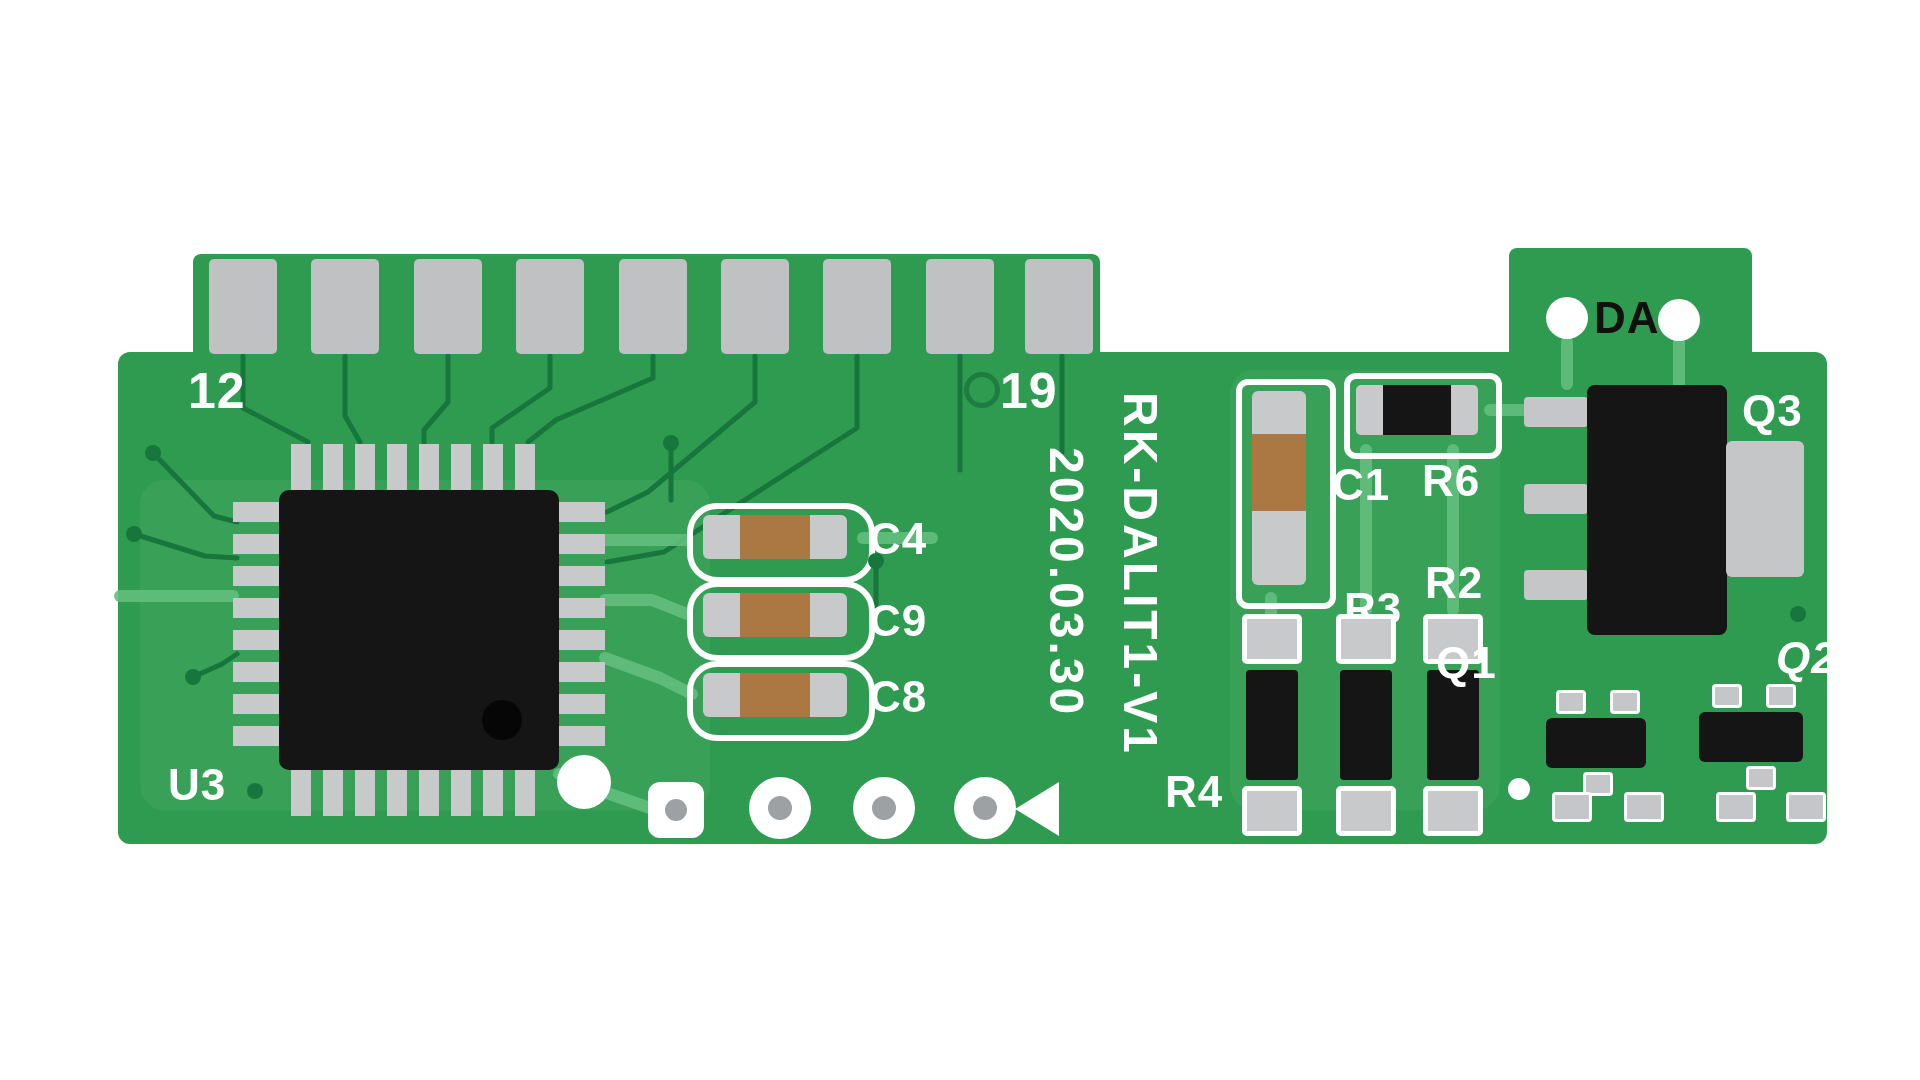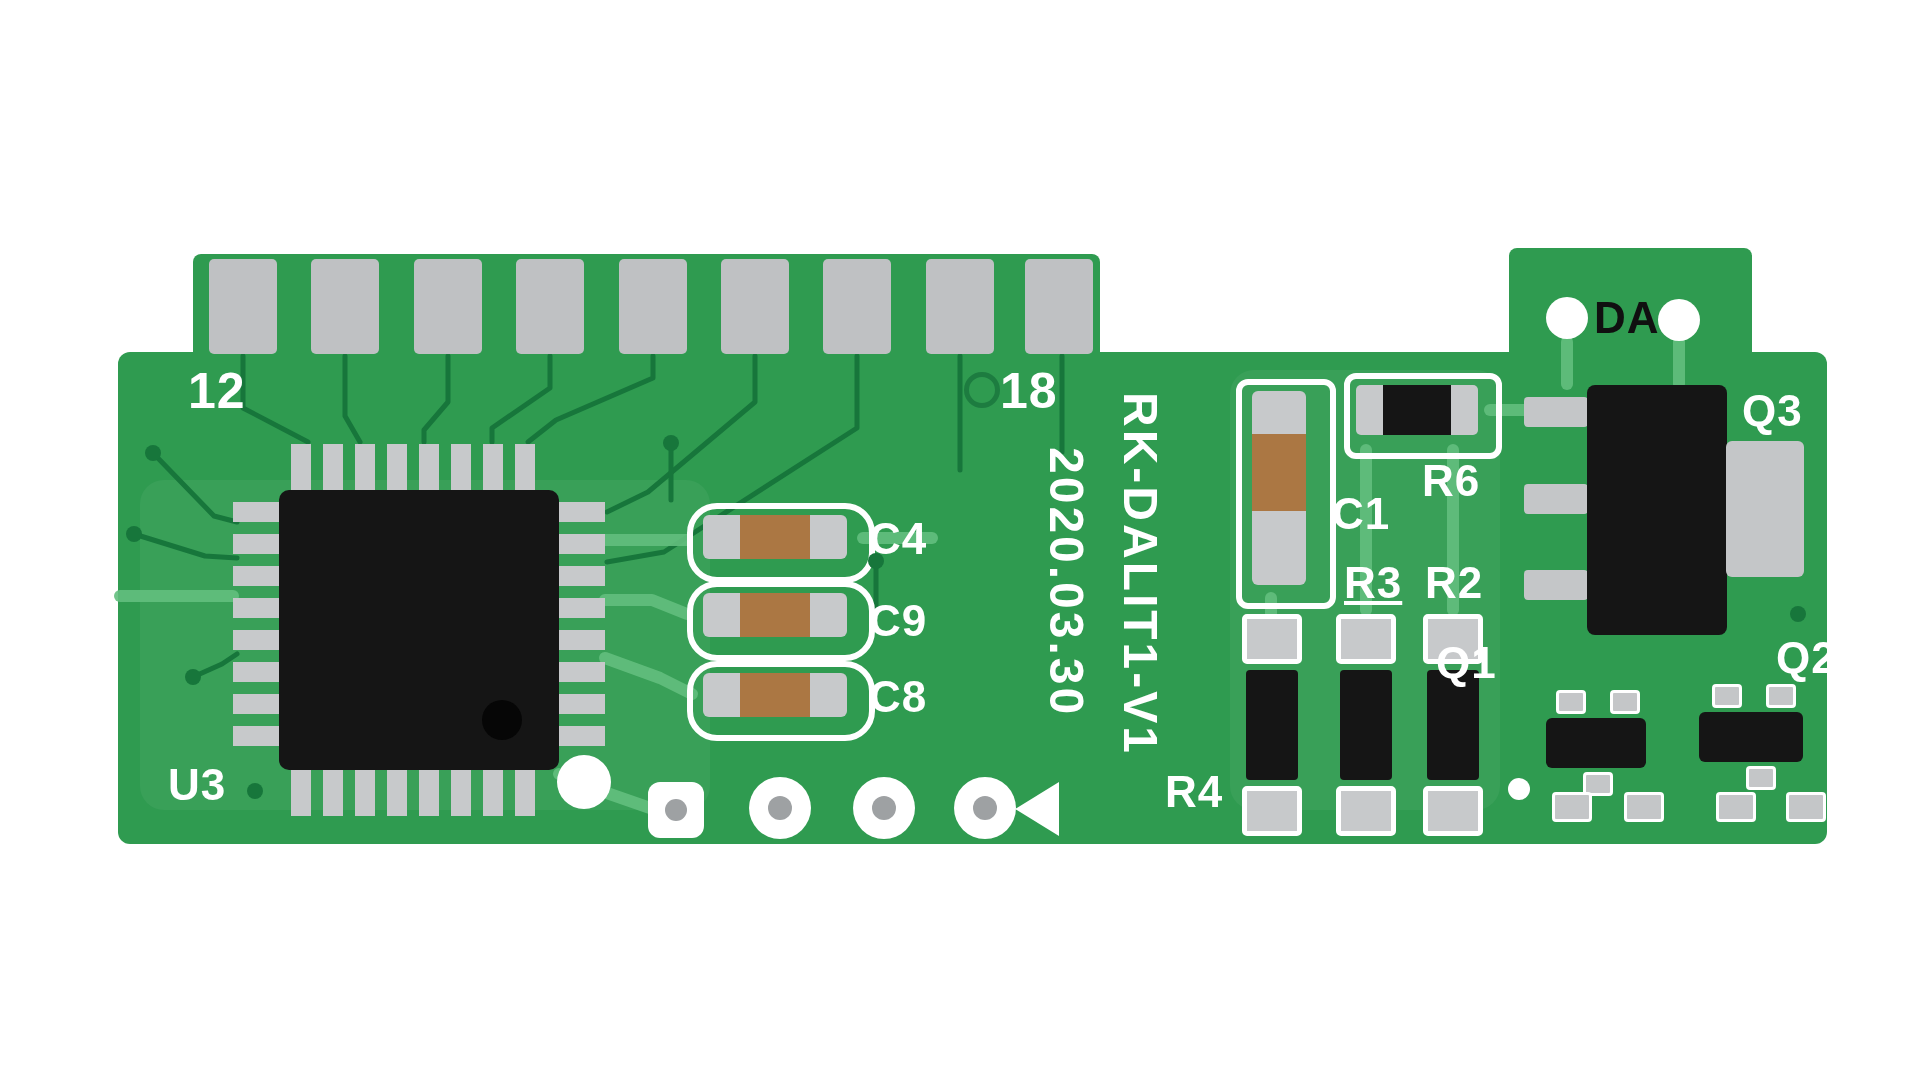--- a/index.html
+++ b/index.html
@@ -84,21 +84,21 @@
   <div class="cpad" style="left:311px;"></div>
   <div class="cpad" style="left:414px;"></div>
   <div class="cpad" style="left:516px;"></div>
   <div class="cpad" style="left:619px;"></div>
   <div class="cpad" style="left:721px;"></div>
   <div class="cpad" style="left:823px;"></div>
   <div class="cpad" style="left:926px;"></div>
   <div class="cpad" style="left:1025px;"></div>
 
   <div class="label big" style="left:188px;top:366px;">12</div>
-  <div class="label big" style="left:1000px;top:366px;">18</div>
+  <div class="label big" style="left:1000px;top:366px;">19</div>
 
   <div class="v-leads" style="left:233px;top:502px;"></div>
   <div class="v-leads" style="left:559px;top:502px;"></div>
   <div class="h-leads" style="left:291px;top:444px;"></div>
   <div class="h-leads" style="left:291px;top:770px;"></div>
   <div class="blackbody" style="left:279px;top:490px;width:280px;height:280px;border-radius:10px;">
     <div class="abs" style="left:203px;top:210px;width:40px;height:40px;border-radius:50%;background:#060606;"></div>
   </div>
   <div class="label" style="left:168px;top:763px;">U3</div>
 
@@ -123,27 +123,27 @@
   <div class="gdot" style="left:872px;top:796px;width:24px;height:24px;"></div>
   <div class="wcirc" style="left:954px;top:777px;width:62px;height:62px;"></div>
   <div class="gdot" style="left:973px;top:796px;width:24px;height:24px;"></div>
   <div class="tri-left" style="left:1015px;top:782px;"></div>
 
   <div class="vlabel" style="left:1090px;top:447px;">2020.03.30</div>
   <div class="vlabel" style="left:1164px;top:392px;">RK-DALIT1-V1</div>
 
   <div class="silk-outline" style="left:1236px;top:379px;width:88px;height:218px;border-radius:12px;"></div>
   <div class="cap-body-v" style="left:1252px;top:391px;width:54px;height:194px;"></div>
-  <div class="label" style="left:1332px;top:492px;">C1</div>
+  <div class="label" style="left:1332px;top:463px;">C1</div>
 
   <div class="silk-outline" style="left:1344px;top:373px;width:146px;height:74px;border-radius:12px;"></div>
   <div class="res-body-h" style="left:1356px;top:385px;width:122px;height:50px;"></div>
   <div class="label" style="left:1422px;top:459px;">R6</div>
 
-  <div class="label" style="left:1344px;top:561px;text-decoration:underline;">R3</div>
+  <div class="label" style="left:1344px;top:587px;">R3</div>
   <div class="label" style="left:1425px;top:561px;">R2</div>
 
   <div class="padbox" style="left:1242px;top:614px;"></div>
   <div class="padbox" style="left:1336px;top:614px;"></div>
   <div class="padbox" style="left:1423px;top:614px;"></div>
   <div class="blackbody" style="left:1246px;top:670px;width:52px;height:110px;border-radius:4px;"></div>
   <div class="blackbody" style="left:1340px;top:670px;width:52px;height:110px;border-radius:4px;"></div>
   <div class="blackbody" style="left:1427px;top:670px;width:52px;height:110px;border-radius:4px;"></div>
   <div class="padbox" style="left:1242px;top:786px;"></div>
   <div class="padbox" style="left:1336px;top:786px;"></div>
@@ -160,21 +160,21 @@
   <div class="smdpad outlined" style="left:1556px;top:690px;width:24px;height:18px;"></div>
   <div class="smdpad outlined" style="left:1610px;top:690px;width:24px;height:18px;"></div>
   <div class="blackbody" style="left:1546px;top:718px;width:100px;height:50px;border-radius:6px;"></div>
   <div class="smdpad outlined" style="left:1583px;top:772px;width:24px;height:18px;"></div>
   <div class="label" style="left:1436px;top:641px;">Q1</div>
 
   <div class="smdpad outlined" style="left:1712px;top:684px;width:24px;height:18px;"></div>
   <div class="smdpad outlined" style="left:1766px;top:684px;width:24px;height:18px;"></div>
   <div class="blackbody" style="left:1699px;top:712px;width:104px;height:50px;border-radius:6px;"></div>
   <div class="smdpad outlined" style="left:1746px;top:766px;width:24px;height:18px;"></div>
-  <div class="label" style="left:1776px;top:636px;">Q2</div>
+  <div class="label" style="left:1776px;top:636px;font-style:italic;">Q2</div>
 
   <div class="smdpad outlined" style="left:1552px;top:792px;width:34px;height:24px;"></div>
   <div class="smdpad outlined" style="left:1624px;top:792px;width:34px;height:24px;"></div>
   <div class="smdpad outlined" style="left:1716px;top:792px;width:34px;height:24px;"></div>
   <div class="smdpad outlined" style="left:1786px;top:792px;width:34px;height:24px;"></div>
   <div class="wcirc" style="left:1508px;top:778px;width:22px;height:22px;"></div>
 
   <div class="wcirc" style="left:1546px;top:297px;width:42px;height:42px;"></div>
   <div class="wcirc" style="left:1658px;top:299px;width:42px;height:42px;"></div>
   <div class="label dark" style="left:1594px;top:296px;text-align:right;">DA</div>

